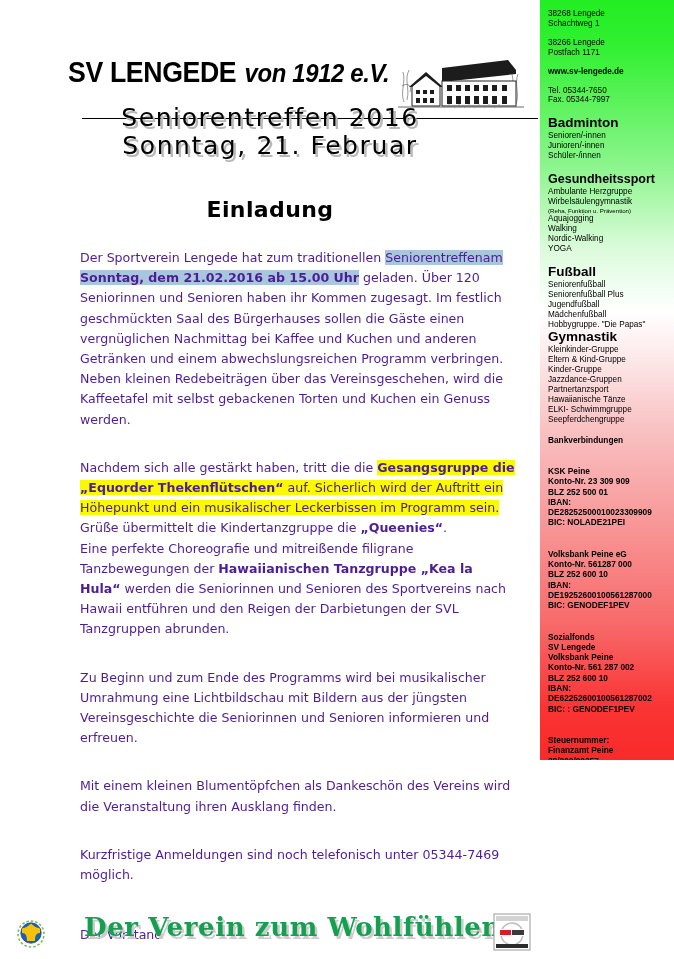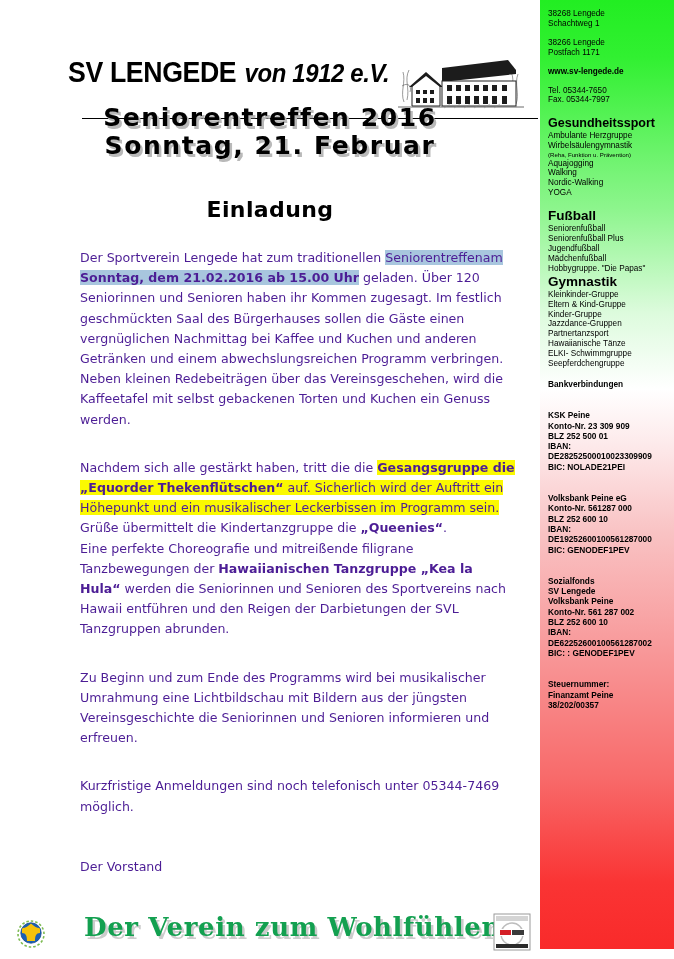--- a/index.html
+++ b/index.html
@@ -69,21 +69,21 @@
 
   
   #event-title {
     position: absolute;
     left: 0; top: 104px;
     width: 540px;
     text-align: center;
   }
   #event-title div {
     font-family: "DejaVu Sans", sans-serif;
-    font-weight: bold;
+    font-weight: normal;
     font-size: 25px;
     letter-spacing: 1.6px;
     color: #000;
     text-shadow: 2.5px 3px 0 #b9b9b9;
     line-height: 1.12;
     white-space: nowrap;
   }
 
   
   #invite-heading {
@@ -144,21 +144,21 @@
     position: absolute;
     left: 493px; top: 913px;
     width: 38px; height: 38px;
   }
 
   
   #sidebar {
     position: absolute;
     left: 540px; top: 0;
     width: 134px;
-    height: 949px;
+    height: 760px;
     background: linear-gradient(to bottom,
         #22ee22 0%,
         #31f031 6%,
         #8df58d 22%,
         #ddfbdd 33%,
         #ffffff 41%,
         #fde9ea 47%,
         #f9c3c4 56%,
         #f89a9b 68%,
         #f86a6a 82%,
@@ -259,20 +259,21 @@
       <p>Neben kleinen Redebeiträgen über das Vereinsgeschehen, wird die Kaffeetafel mit selbst gebackenen Torten und Kuchen  ein Genuss werden.</p>
 
       <p class="gap"><span>Nachdem sich alle gestärkt haben, tritt die die </span><span class="hl-yellow b">Gesangsgruppe die „Equorder Thekenflütschen“</span><span class="hl-yellow"> auf. Sicherlich wird der Auftritt ein Höhepunkt und ein musikalischer Leckerbissen im Programm sein.</span></p>
 
       <p><span>Grüße übermittelt  die Kindertanzgruppe die </span><span class="b">„Queenies“</span><span>.</span></p>
 
       <p><span>Eine perfekte Choreografie und mitreißende filigrane Tanzbewegungen der </span><span class="b">Hawaiianischen Tanzgruppe „Kea la Hula“</span><span> werden die Seniorinnen und Senioren des Sportvereins  nach Hawaii entführen und den Reigen der Darbietungen der SVL Tanzgruppen abrunden.</span></p>
 
       <p class="gap">Zu Beginn und zum Ende des Programms wird bei musikalischer Umrahmung eine Lichtbildschau mit Bildern aus der jüngsten Vereinsgeschichte die Seniorinnen und Senioren informieren und erfreuen.</p>
 
+      <p class="gap">Mit einem kleinen Blumentöpfchen als Dankeschön des Vereins wird die Veranstaltung ihren Ausklang finden.</p>
 
       <p class="gap">Kurzfristige Anmeldungen sind noch telefonisch unter 05344-7469 möglich.</p>
 
       <p class="biggap">Der Vorstand</p>
     </div>
 
     <svg id="footer-globe" viewBox="0 0 34 34" xmlns="http://www.w3.org/2000/svg">
       <g fill="none" stroke="#7dbb52" stroke-width="1.6">
         <path d="M4 17 A13 13 0 0 0 30 17" stroke-dasharray="2.5 2"></path>
         <path d="M30 17 A13 13 0 0 0 4 17" stroke-dasharray="2.5 2"></path>
@@ -300,20 +301,26 @@
       <div class="sb-line">Schachtweg 1</div>
       <div class="sb-gap"></div>
       <div class="sb-line">38266 Lengede</div>
       <div class="sb-line">Postfach 1171</div>
       <div class="sb-gap"></div>
       <div class="sb-line bold">www.sv-lengede.de</div>
       <div class="sb-gap"></div>
       <div class="sb-line">Tel.  05344-7650</div>
       <div class="sb-line">Fax. 05344-7997</div>
 
+      <div class="sb-block">
+        <div class="sb-head">Badminton</div>
+        <div class="sb-sub">Senioren/-innen</div>
+        <div class="sb-sub">Junioren/-innen</div>
+        <div class="sb-sub">Schüler-/innen</div>
+      </div>
 
       <div class="sb-block">
         <div class="sb-head sm">Gesundheitssport</div>
         <div class="sb-sub">Ambulante Herzgruppe</div>
         <div class="sb-sub">Wirbelsäulengymnastik</div>
         <div class="sb-tiny">(Reha, Funktion u. Prävention)</div>
         <div class="sb-sub">Aquajogging</div>
         <div class="sb-sub">Walking</div>
         <div class="sb-sub">Nordic-Walking</div>
         <div class="sb-sub">YOGA</div>

